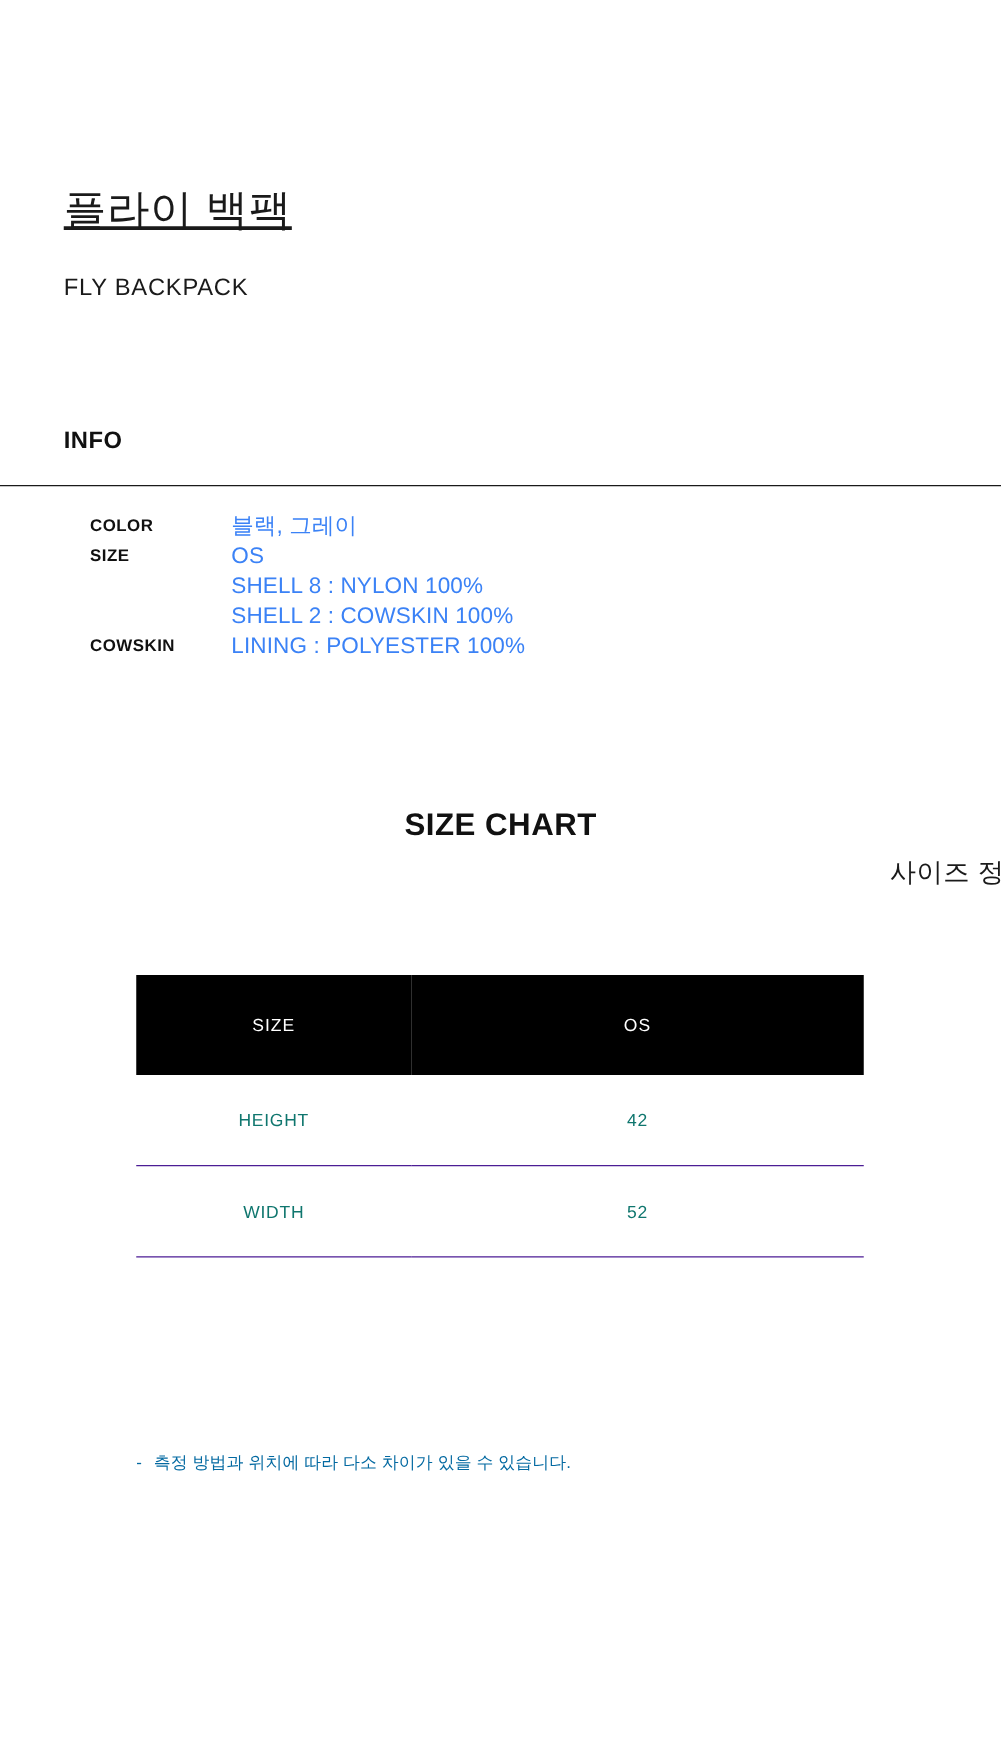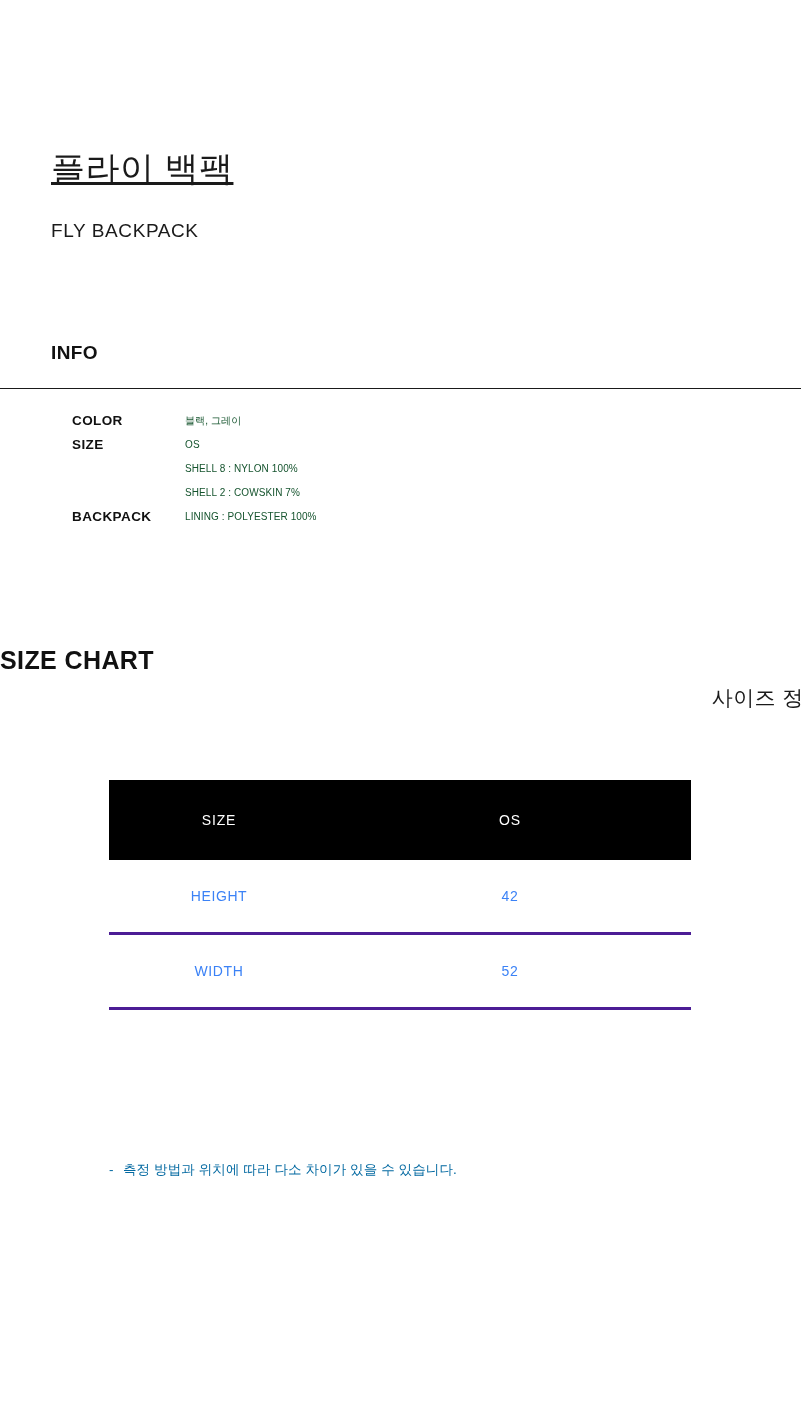--- a/index.html
+++ b/index.html
@@ -82,36 +82,36 @@
     font-size: 13.5px;
     font-weight: 700;
     letter-spacing: 0.4px;
     line-height: 19px;
     color: #111111;
   }
   .info-values {
     flex: 1;
   }
   .info-value {
-    font-size: 10px;
+    font-size: 18px;
     font-weight: 400;
     line-height: 19px;
     letter-spacing: 0.1px;
-    color: #14532d;
+    color: #3b82f6;
     margin-bottom: 5px;
   }
   .info-value:last-child { margin-bottom: 0; }
 
   
   .chart-title {
     position: absolute;
     left: 0;
     top: 646px;
     width: 801px;
-    text-align: left;
+    text-align: center;
     font-size: 25px;
     font-weight: 700;
     letter-spacing: 0.4px;
     color: #111111;
   }
   .chart-subtitle {
     position: absolute;
     left: 0;
     top: 684px;
     width: 801px;
@@ -144,22 +144,22 @@
     height: 80px;
     color: #ffffff;
     font-size: 14px;
     letter-spacing: 0.8px;
     font-weight: 400;
   }
   .size-table tbody td {
     height: 72px;
     font-size: 14px;
     letter-spacing: 0.6px;
-    color: #3b82f6;
-    border-bottom: 3px solid #4c1d95;
+    color: #0f766e;
+    border-bottom: 1px solid #4c1d95;
   }
   .col-label { width: 220px; }
   .col-value { width: 362px; }
 
   
   .notes {
     position: absolute;
     left: 109px;
     top: 1158px;
     width: 640px;
@@ -196,24 +196,24 @@
     </div>
 
     <div class="info-row">
       <div class="info-label">SIZE</div>
       <div class="info-values">
         <div class="info-value">OS</div>
       </div>
     </div>
 
     <div class="info-row">
-      <div class="info-label">BACKPACK</div>
+      <div class="info-label">COWSKIN</div>
       <div class="info-values">
         <div class="info-value">SHELL 8 : NYLON 100%</div>
-        <div class="info-value">SHELL 2 : COWSKIN 7%</div>
+        <div class="info-value">SHELL 2 : COWSKIN 100%</div>
         <div class="info-value">LINING : POLYESTER 100%</div>
       </div>
     </div>
 
   </div>
 
   <div class="chart-title">SIZE CHART</div>
   <div class="chart-subtitle">사이즈 정보</div>
 
   <table class="size-table">

